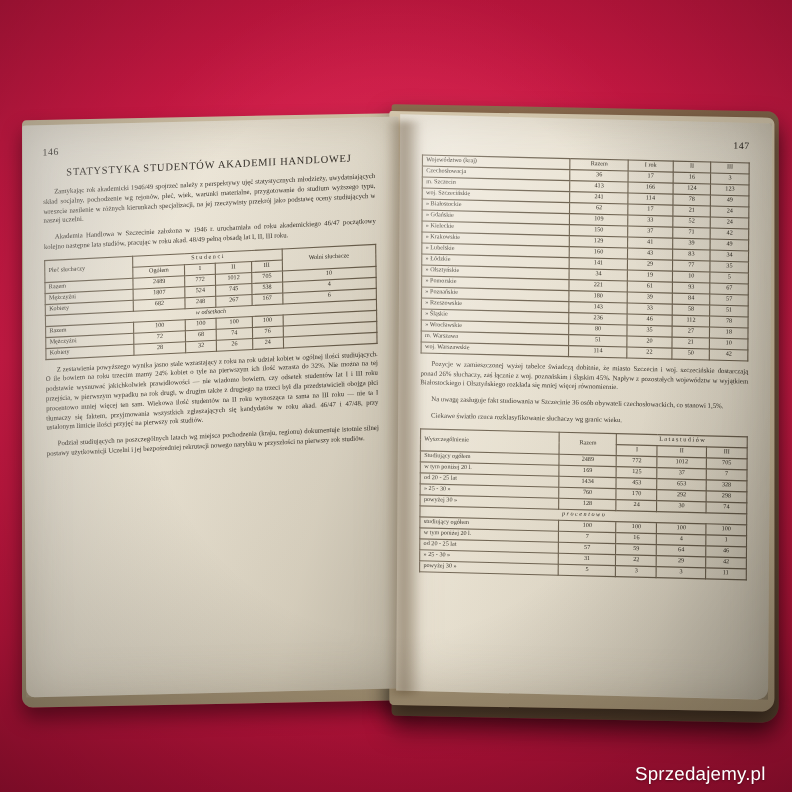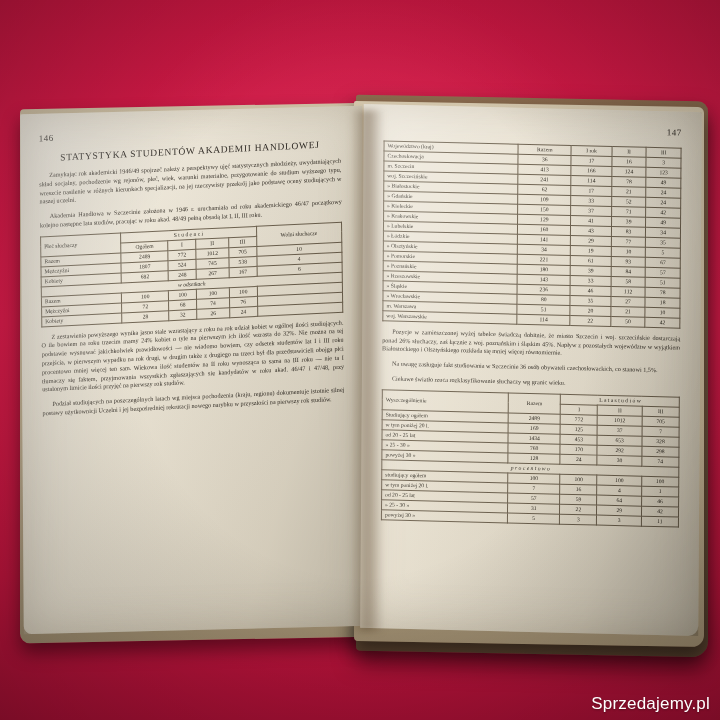--- a/index.html
+++ b/index.html
@@ -105,21 +105,21 @@
     border:0.5px solid #6b5f4c;
     padding:1px 2px;line-height:1.25;
     text-align:center;
     white-space:nowrap;
   }
   table th{font-weight:normal;}
   td.l,th.l{text-align:left;padding-left:3px;}
   td.sub{font-style:italic;}
   
   .watermark{
-    position:absolute;right:10px;bottom:6px;
+    position:absolute;right:24px;bottom:6px;
     color:#ffffff;font-family:"Liberation Sans", sans-serif;
     font-size:17px;letter-spacing:0.2px;
     text-shadow:0 1px 2px rgba(0,0,0,0.35);
   }
 </style>
 </head>
 <body>
 
 <div class="photo">
   <div class="book">

